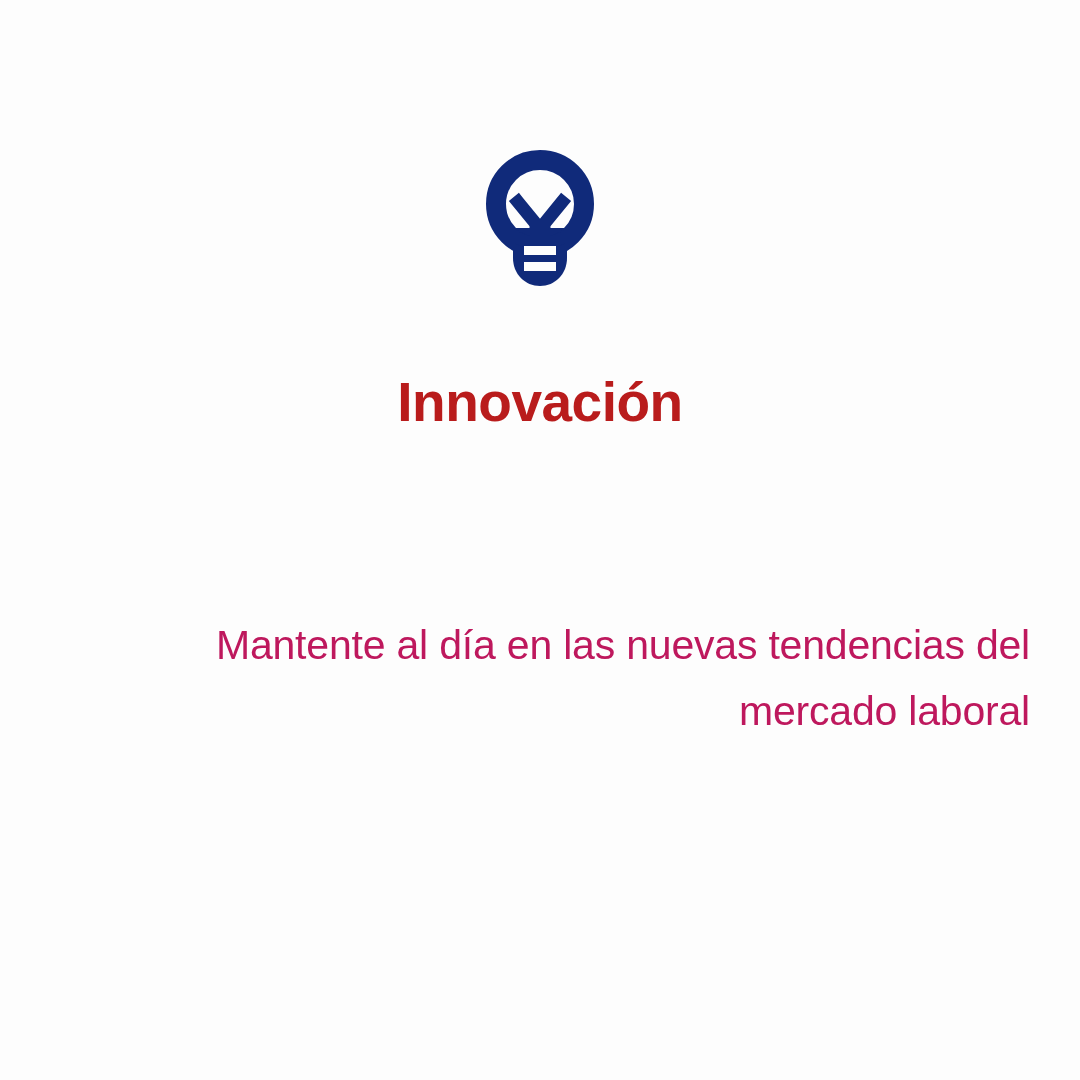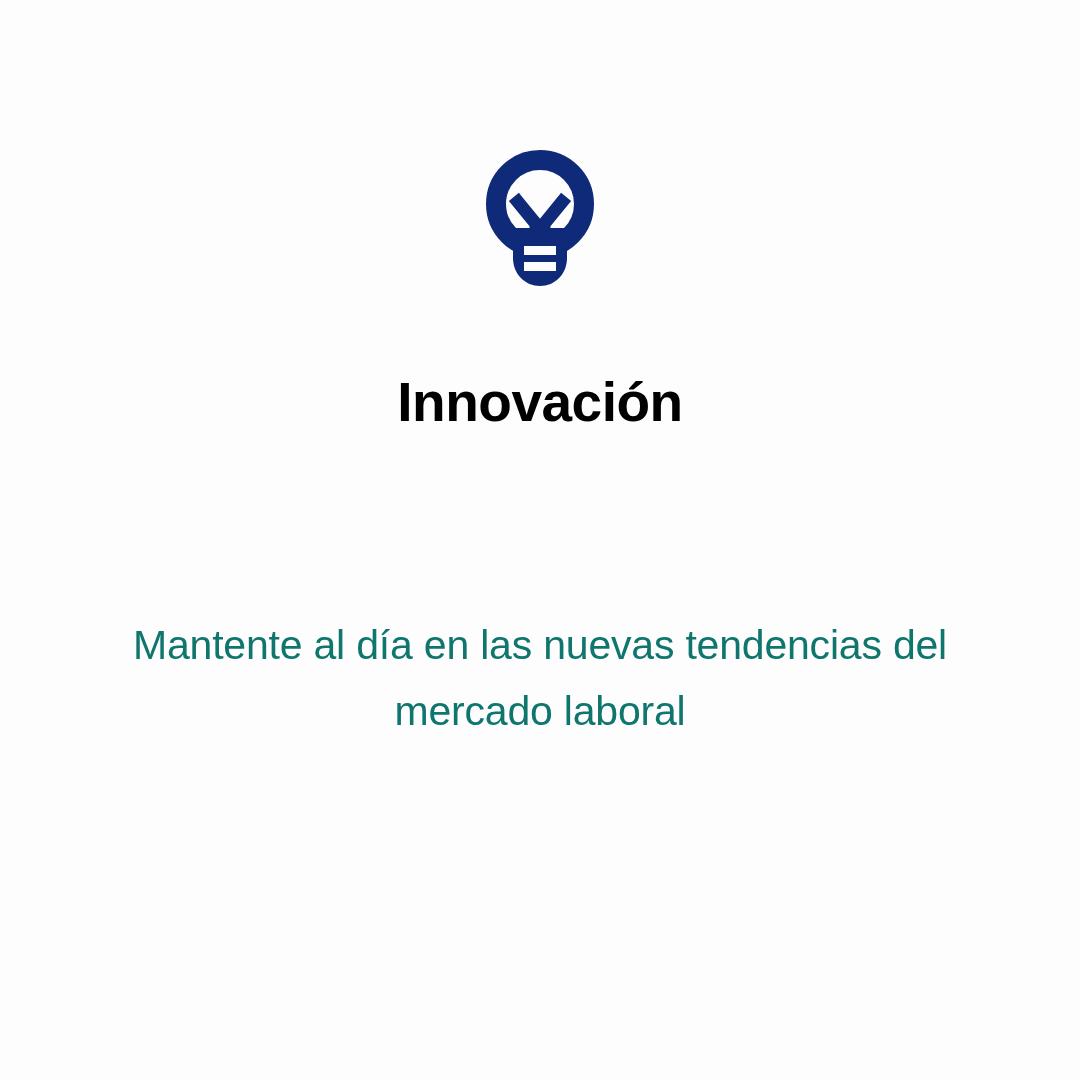--- a/index.html
+++ b/index.html
@@ -45,36 +45,36 @@
   .title {
     position: absolute;
     top: 372px;
     left: 0;
     right: 0;
     text-align: center;
     font-family: "Liberation Sans", sans-serif;
     font-size: 55px;
     font-weight: bold;
     letter-spacing: -0.5px;
-    color: #000000;
+    color: #b91c1c;
     line-height: 1.12;
     margin: 0;
     white-space: nowrap;
   }
 
   .body-text {
     position: absolute;
     top: 612px;
     left: 50px;
     right: 50px;
-    text-align: center;
+    text-align: right;
     font-family: "Liberation Sans", sans-serif;
     font-size: 41px;
     font-weight: normal;
-    color: #0f766e;
+    color: #be185d;
     line-height: 1.62;
     letter-spacing: -0.2px;
     margin: 0;
   }
 </style>
 </head>
 <body>
 
 <div class="card">
 

